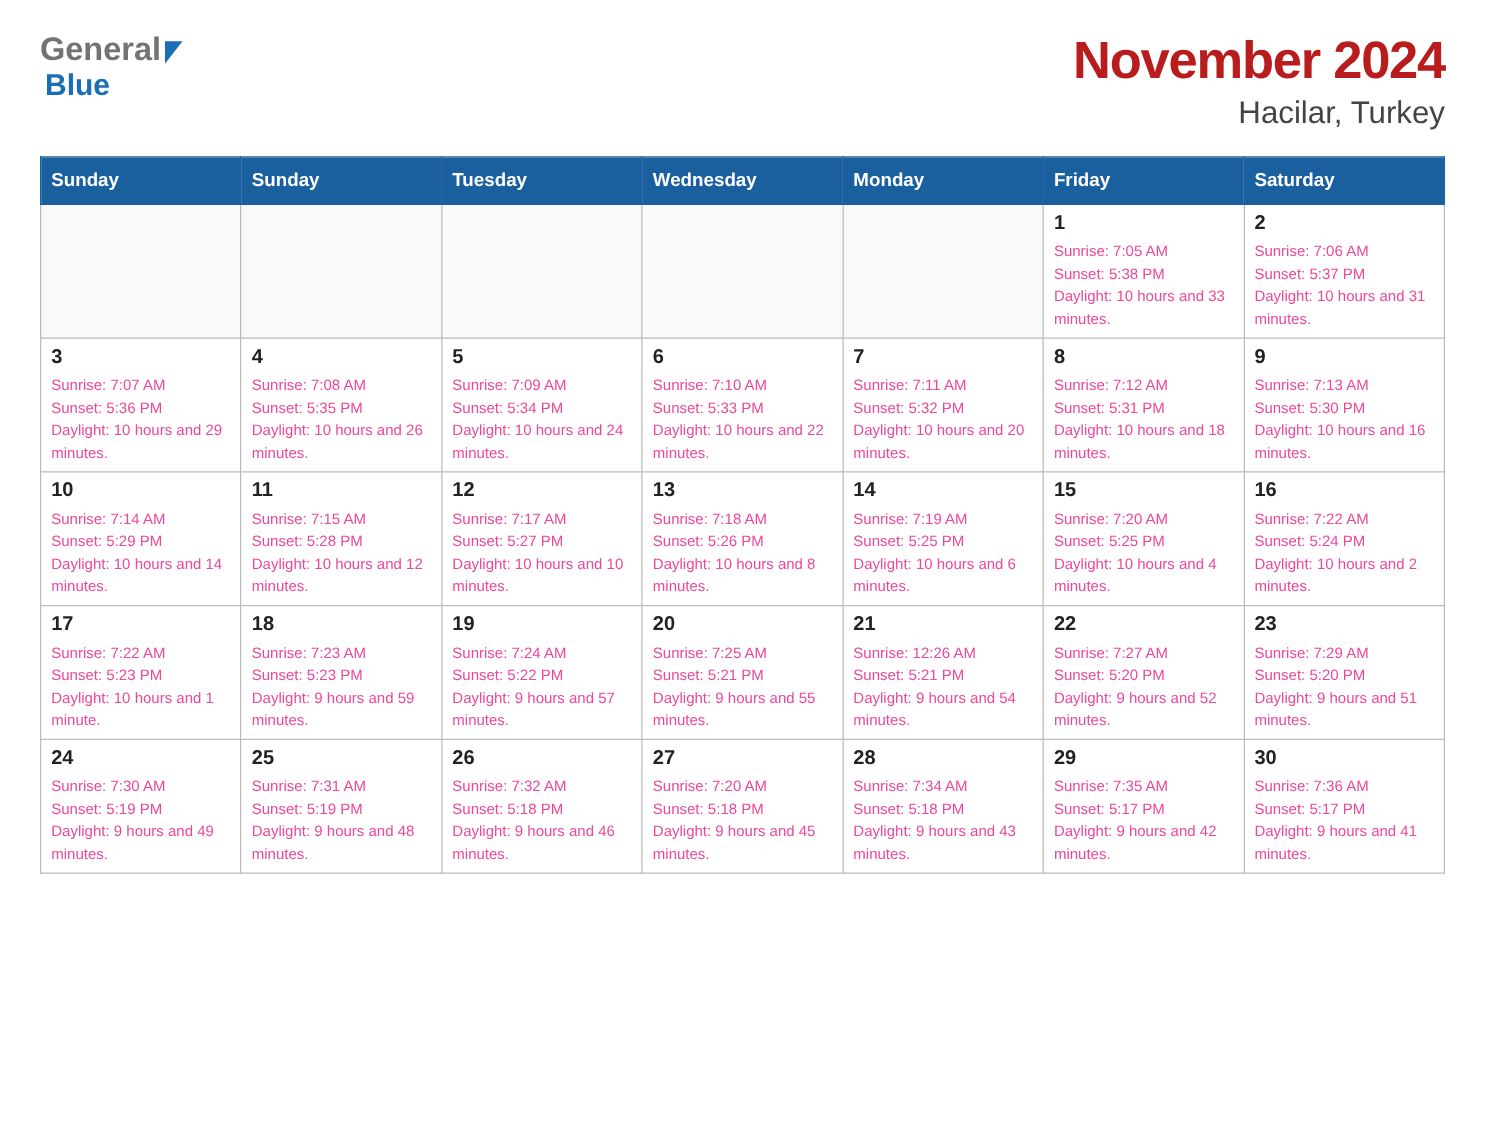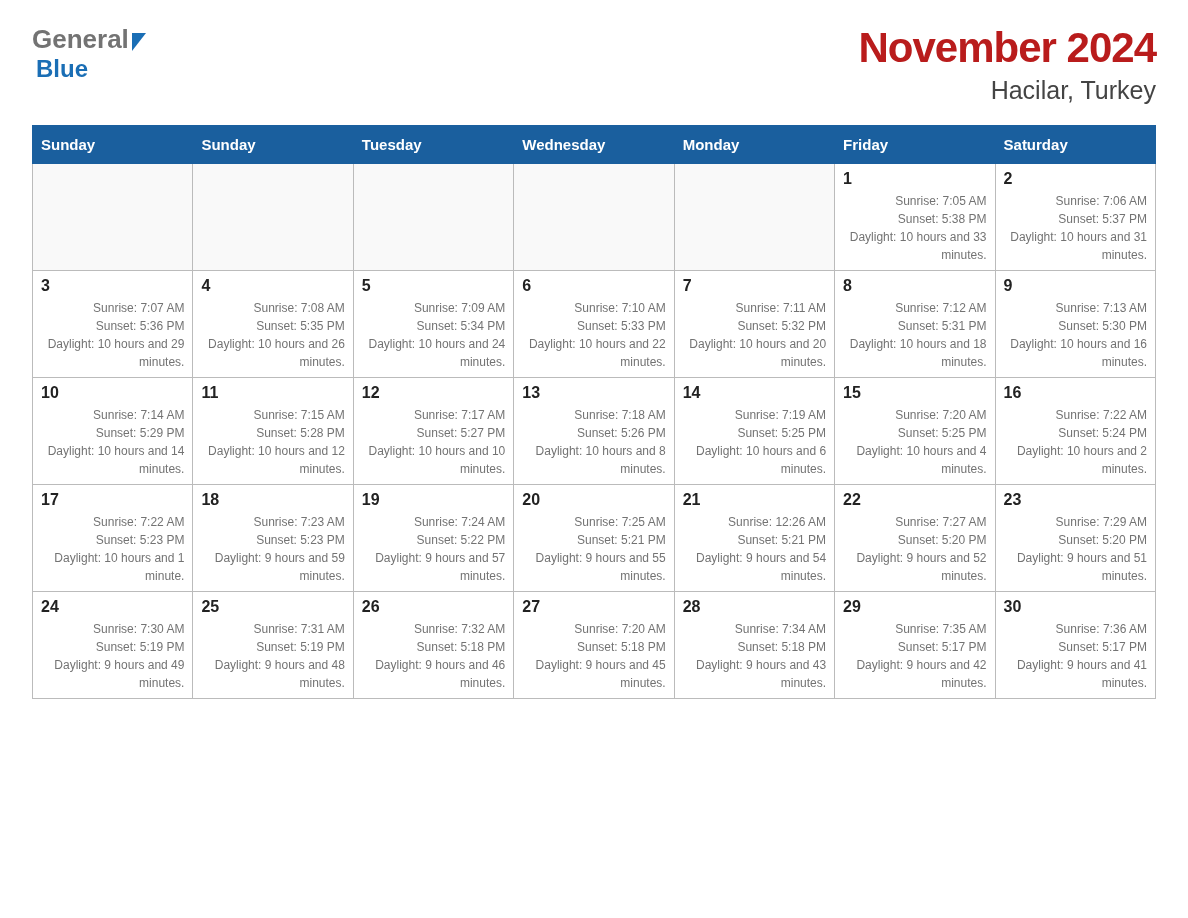--- a/index.html
+++ b/index.html
@@ -59,23 +59,22 @@
     }
     .day-num {
       font-size: 16px;
       font-weight: bold;
       color: #222;
       display: block;
       margin-bottom: 4px;
     }
     .day-info {
       font-size: 12px;
-      color: #737373;
+      color: #ec4899;
       line-height: 1.5;
-      text-align: right;
     }
     .empty-cell {
       background: #f9f9f9;
     }
     tr:nth-child(even) td {
       
     }
     .logo-line1 {
       display: flex;
       align-items: center;

